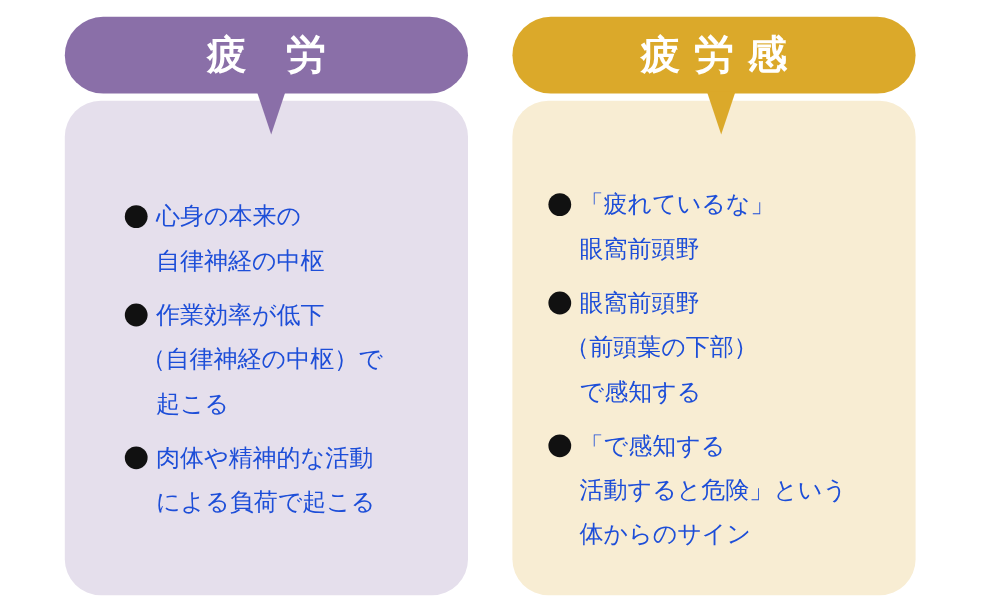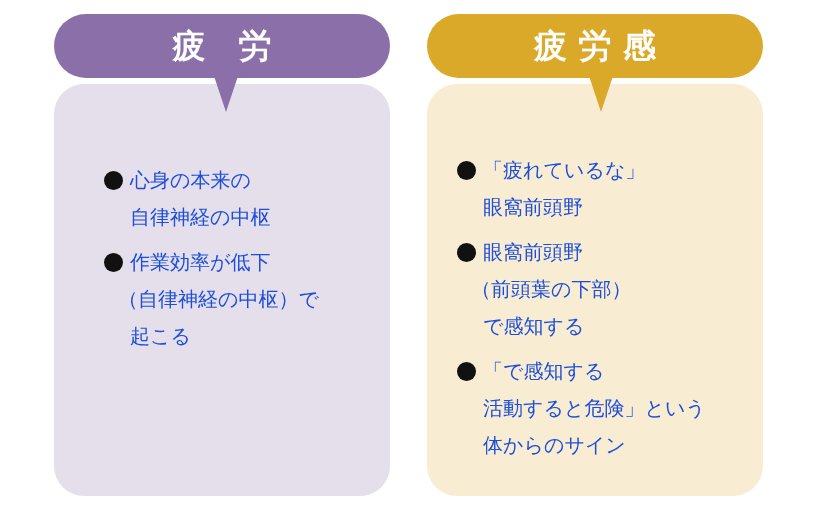--- a/index.html
+++ b/index.html
@@ -117,20 +117,25 @@
       <span class="bullet"></span>
       <span class="line">心身の本来の</span>
       <span class="line">自律神経の中枢</span>
     </li>
     <li class="item">
       <span class="bullet"></span>
       <span class="line">作業効率が低下</span>
       <span class="line" style="margin-left:-12px">（自律神経の中枢）で</span>
       <span class="line">起こる</span>
     </li>
+    <li class="item">
+      <span class="bullet"></span>
+      <span class="line">肉体や精神的な活動</span>
+      <span class="line">による負荷で起こる</span>
+    </li>
   </ul>
 </div>
 
 <div class="panel right">
   <div class="header">
     <span class="title">疲 労 感</span>
   </div>
   <div class="pointer right"></div>
   <div class="box"></div>
   <ul class="items">

